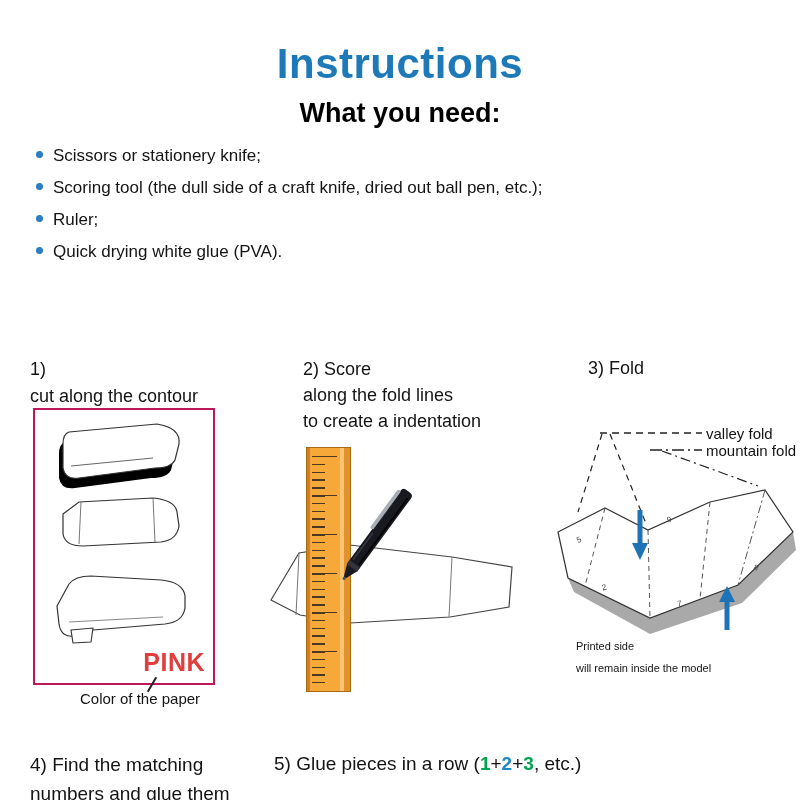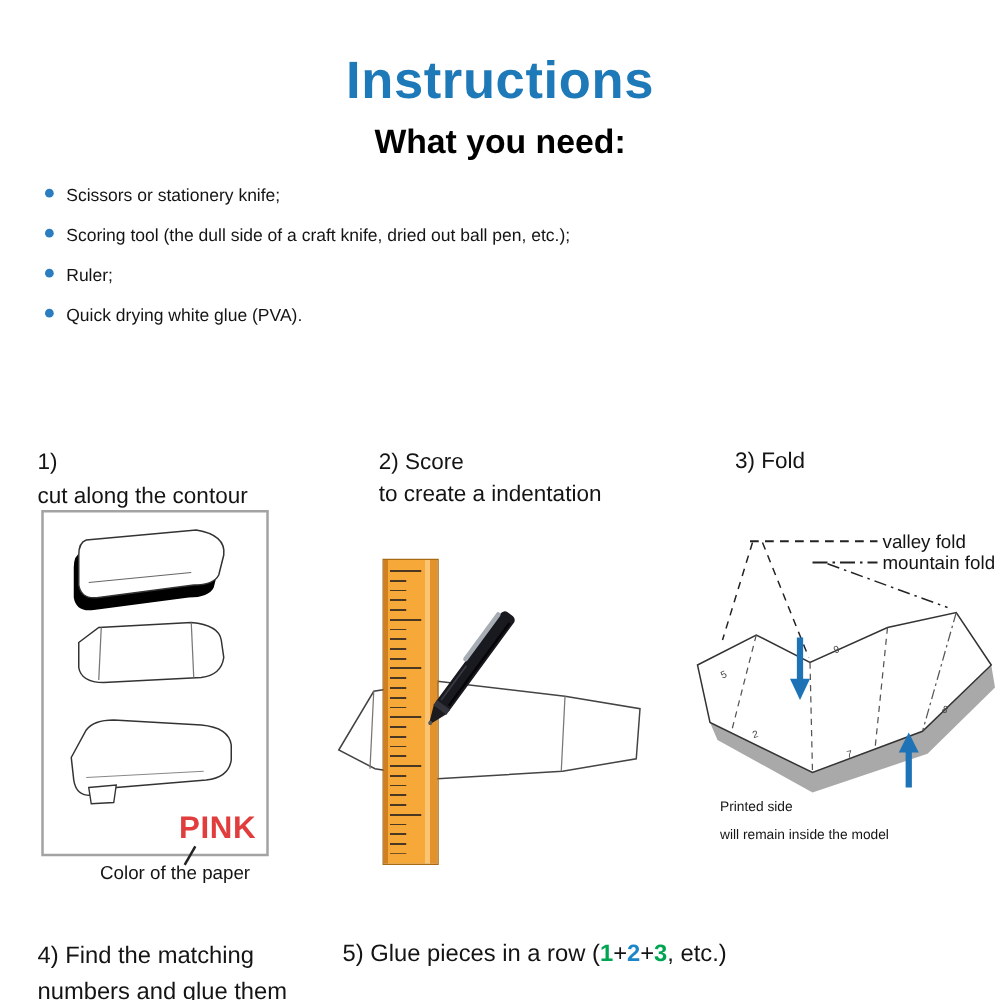--- a/index.html
+++ b/index.html
@@ -37,21 +37,21 @@
 
   .materials-list {
     position: absolute;
     top: 106px; left: 36px;
     margin: 0; padding: 0;
     list-style: none;
   }
   .materials-list li {
     position: relative;
     padding-left: 17px;
-    font-size: 14px;
+    font-size: 17px;
     line-height: 20px;
     margin-bottom: 12px;
     color: #141414;
   }
   .materials-list li::before {
     content: "";
     position: absolute;
     left: 0; top: 5px;
     width: 7px; height: 7px;
     border-radius: 50%;
@@ -60,21 +60,21 @@
 
   .step-label { position: absolute; font-size: 18px; color: #141414; }
   .step1-label { left: 30px; top: 316px; line-height: 27px; }
   .step2-label { left: 303px; top: 316px; line-height: 26px; }
   .step3-label { left: 588px; top: 318px; }
 
   .paper-box {
     position: absolute;
     left: 33px; top: 368px;
     width: 182px; height: 277px;
-    border: 2px solid #a3a3a3;
+    border: 2px solid #be185d;
     box-sizing: border-box;
     background: #fff;
   }
   .pink {
     position: absolute;
     right: 8px; bottom: 6px;
     font-size: 25px;
     font-weight: bold;
     color: var(--pink-red);
     letter-spacing: 0.5px;
@@ -199,20 +199,21 @@
       <path d="M 36,220 L 58,218 L 56,232 L 38,233 Z" fill="#fff" stroke="#333" stroke-width="1.1"></path>
       <path d="M 34,212 L 128,207" fill="none" stroke="#888" stroke-width="1"></path>
     </svg>
     <span class="pink">PINK</span>
   </div>
   <div class="caption-leader"></div>
   <div class="paper-caption">Color of the paper</div>
 
   <div class="step-label step2-label">
     <div>2) Score</div>
+    <div>along the fold lines</div>
     <div>to create a indentation</div>
   </div>
 
   <svg class="score-paper-svg" width="270" height="110" viewBox="0 0 270 110">
     <path d="M13,70 L41,23 L92,15 L194,27 L254,37 L251,77 L192,87 L92,93 L42,85 Z" fill="#fff" stroke="#444" stroke-width="1.2"></path>
     <line x1="41" y1="23" x2="38" y2="85" stroke="#777" stroke-width="1"></line>
     <line x1="92" y1="15" x2="90" y2="93" stroke="#777" stroke-width="1"></line>
     <line x1="194" y1="27" x2="191" y2="87" stroke="#777" stroke-width="1"></line>
   </svg>
 

